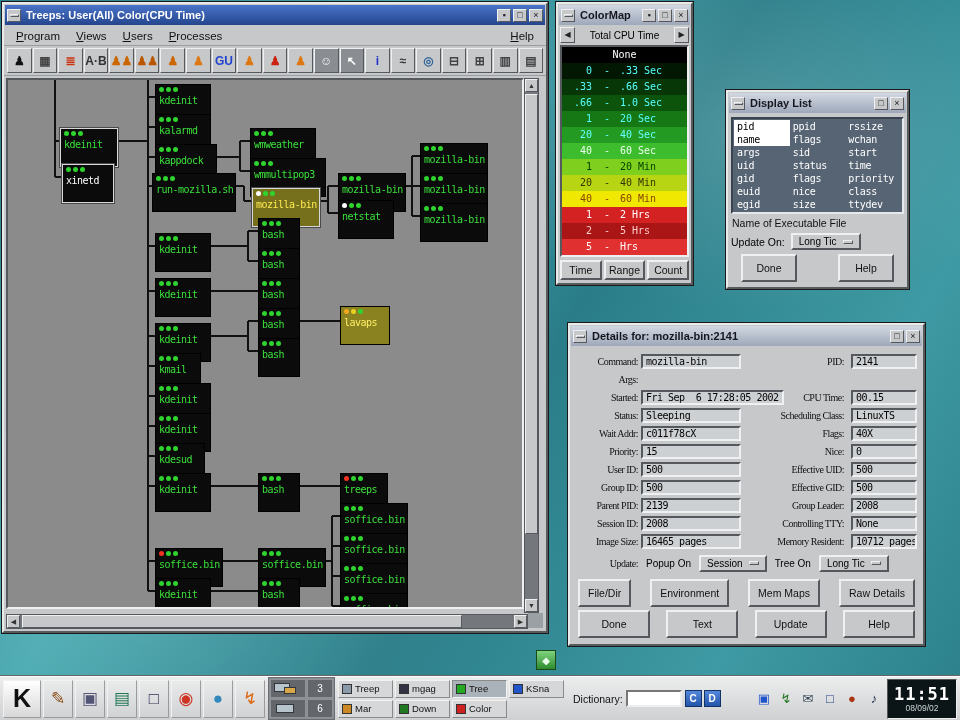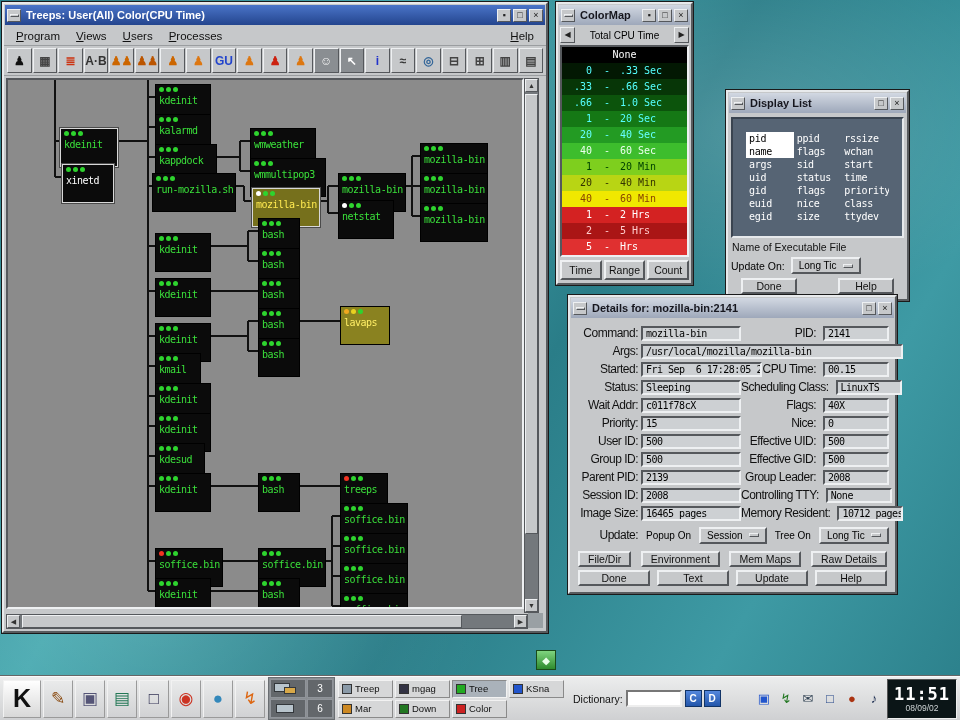--- a/index.html
+++ b/index.html
@@ -14,21 +14,21 @@
   
   .win { position:absolute; background:#c6c8ca; border:2px solid; border-color:#e8eaec #585b5e #585b5e #e8eaec; box-shadow:0 0 0 1px #1a1a1a; }
   .titlebar { height:20px; display:flex; align-items:center; gap:2px; padding:0 2px; margin:1px; }
   .titlebar.active { background:linear-gradient(#4a74c8,#24458e); color:#fff; }
   .titlebar.inactive { background:linear-gradient(#d2d8e2,#9ea8ba); color:#16161e; }
   .tb-title { flex:1; font-size:11px; font-weight:bold; white-space:nowrap; overflow:hidden; padding-left:3px; }
   .tbtn { width:14px; height:13px; background:#c6c8ca; border:1px solid; border-color:#eef0f2 #55585c #55585c #eef0f2; color:#222; font-size:9px; line-height:11px; text-align:center; cursor:default; }
   .tmenu { width:14px; height:13px; background:#c6c8ca; border:1px solid; border-color:#eef0f2 #55585c #55585c #eef0f2; display:flex; align-items:center; justify-content:center; }
   .tmenu-bar { width:9px; height:3px; background:#c6c8ca; border:1px solid; border-color:#eef0f2 #55585c #55585c #eef0f2; }
 
-  .mbtn { font-family:"Liberation Sans",sans-serif; font-size:10.5px; color:#111; background:#c6c8ca; border:2px solid; border-color:#eef0f2 #55585c #55585c #eef0f2; padding:0 8px; white-space:nowrap; }
+  .mbtn { font-family:"Liberation Sans",sans-serif; font-size:10.5px; color:#111; background:#c6c8ca; border:2px solid; border-color:#eef0f2 #55585c #55585c #eef0f2; padding:6px 8px; white-space:nowrap; }
   .opt { display:inline-flex; align-items:center; gap:6px; background:#c6c8ca; border:2px solid; border-color:#eef0f2 #55585c #55585c #eef0f2; padding:1px 6px; font-size:10px; }
   .opt-bar { width:10px; height:4px; background:#c6c8ca; border:1px solid; border-color:#eef0f2 #55585c #55585c #eef0f2; }
 
   
   #win-treeps { left:2px; top:2px; width:546px; }
   .menubar { height:20px; display:flex; align-items:center; padding:0 4px; font-size:11.5px; border-bottom:1px solid #9a9da0; }
   .menu-item { display:inline-block; padding:2px 8px; color:#111; }
   .menu-item::first-letter { text-decoration:underline; }
   .menu-help { margin-left:auto; }
   .toolbar { height:30px; display:flex; align-items:center; gap:1px; padding:0 3px; border-bottom:1px solid #9a9da0; }
@@ -62,33 +62,33 @@
   .cm-row.single { justify-content:center; }
   .cm-lo { width:30px; text-align:right; padding-right:2px; }
   .cm-dash { width:26px; text-align:center; }
   .cm-hi { flex:1; }
   .cm-btns { display:flex; gap:2px; padding:3px 2px; }
   .cm-btn { flex:1; padding:2px 2px; }
 
   
   #win-displaylist { left:726px; top:90px; width:183px; }
   .dl-body { padding:3px; }
-  .dl-grid { display:grid; grid-template-columns:repeat(3,1fr); background:#566474; border:2px solid; border-color:#3a4450 #e6e9ec #e6e9ec #3a4450; padding:13px; }
+  .dl-grid { display:grid; grid-template-columns:repeat(3,1fr); background:#566474; border:2px solid; border-color:#3a4450 #e6e9ec #e6e9ec #3a4450; padding:1px; }
   .dl-item { font-family:"DejaVu Sans Mono",monospace; font-size:10px; letter-spacing:-0.3px; height:13px; line-height:13px; color:#fff; padding-left:3px; white-space:nowrap; overflow:hidden; }
   .dl-item.sel { background:#fff; color:#000; }
   .dl-status { font-size:10.5px; color:#111; padding:3px 1px 2px; }
   .dl-update { display:flex; align-items:center; gap:6px; font-size:10.5px; padding:2px 0 4px; }
   .dl-btns { display:flex; justify-content:space-between; padding:0 10px 2px; }
   .dl-btns .mbtn { width:56px; text-align:center; }
 
   
-  #win-details { left:568px; top:295px; width:329px; }
+  #win-details { left:568px; top:323px; width:357px; }
   .details-body { padding:5px 6px 6px; }
   .drow { display:flex; align-items:center; height:18px; }
-  .dlab, .dlab2 { font-family:Liberation Sans, sans-serif; font-size:12px; letter-spacing:-0.5px; color:#111; white-space:pre; }
+  .dlab, .dlab2 { font-family:Liberation Serif, serif; font-size:10px; letter-spacing:-0.5px; color:#111; white-space:pre; }
   .dlab { width:62px; text-align:right; flex:none; }
   .dlab2 { flex:1; text-align:right; padding-right:4px; }
   .dval { font-family:"DejaVu Sans Mono",monospace; font-size:10px; letter-spacing:-0.5px; color:#000; background:#cdd0d3; border:2px solid; border-color:#55585c #eef0f2 #eef0f2 #55585c; height:15px; line-height:11px; padding:0 3px; margin-left:3px; min-width:100px; white-space:pre; overflow:hidden; }
   .dval.wide { min-width:262px; }
   .dval.v2 { min-width:66px; width:66px; flex:none; }
   .details-update { display:flex; align-items:center; gap:8px; height:26px; font-size:10px; }
   .details-update .dlab { width:62px; }
   .dbtns { display:flex; justify-content:space-between; padding:3px 2px 0; }
   .wide-btn { width:72px; text-align:center; }
 
@@ -742,21 +742,20 @@
     <div class="details-body">
       <div id="details-rows">
           <div class="drow">
             <span class="dlab">Command:</span>
             <span class="dval">mozilla-bin</span>
             <span class="dlab2">PID:</span>
             <span class="dval v2">2141</span>
           </div>
           <div class="drow">
             <span class="dlab">Args:</span>
-            <span class="dval wide">/usr/local/mozilla/mozilla-bin</span>
           </div>
           <div class="drow">
             <span class="dlab">Started:</span>
             <span class="dval">Fri Sep  6 17:28:05 2002</span>
             <span class="dlab2">CPU Time:</span>
             <span class="dval v2">00.15</span>
           </div>
           <div class="drow">
             <span class="dlab">Status:</span>
             <span class="dval">Sleeping</span>

